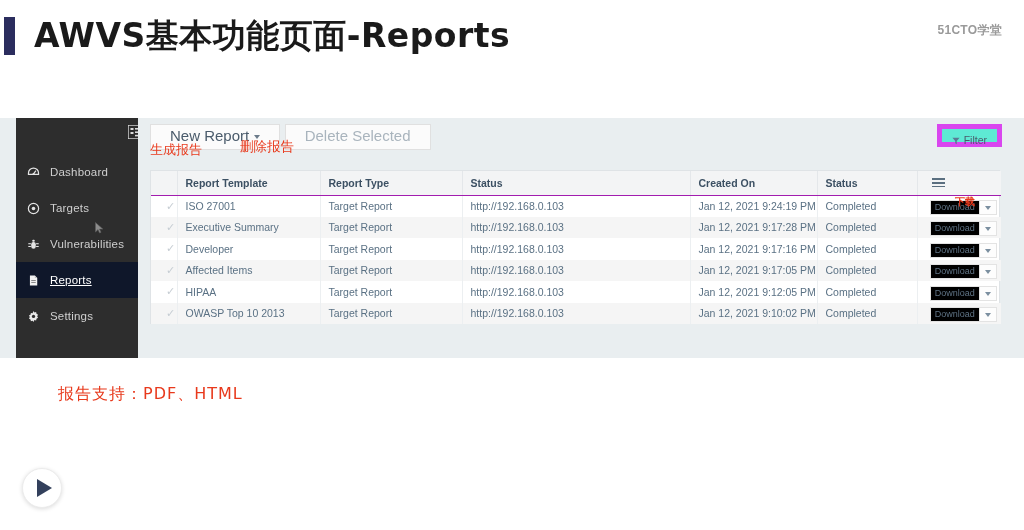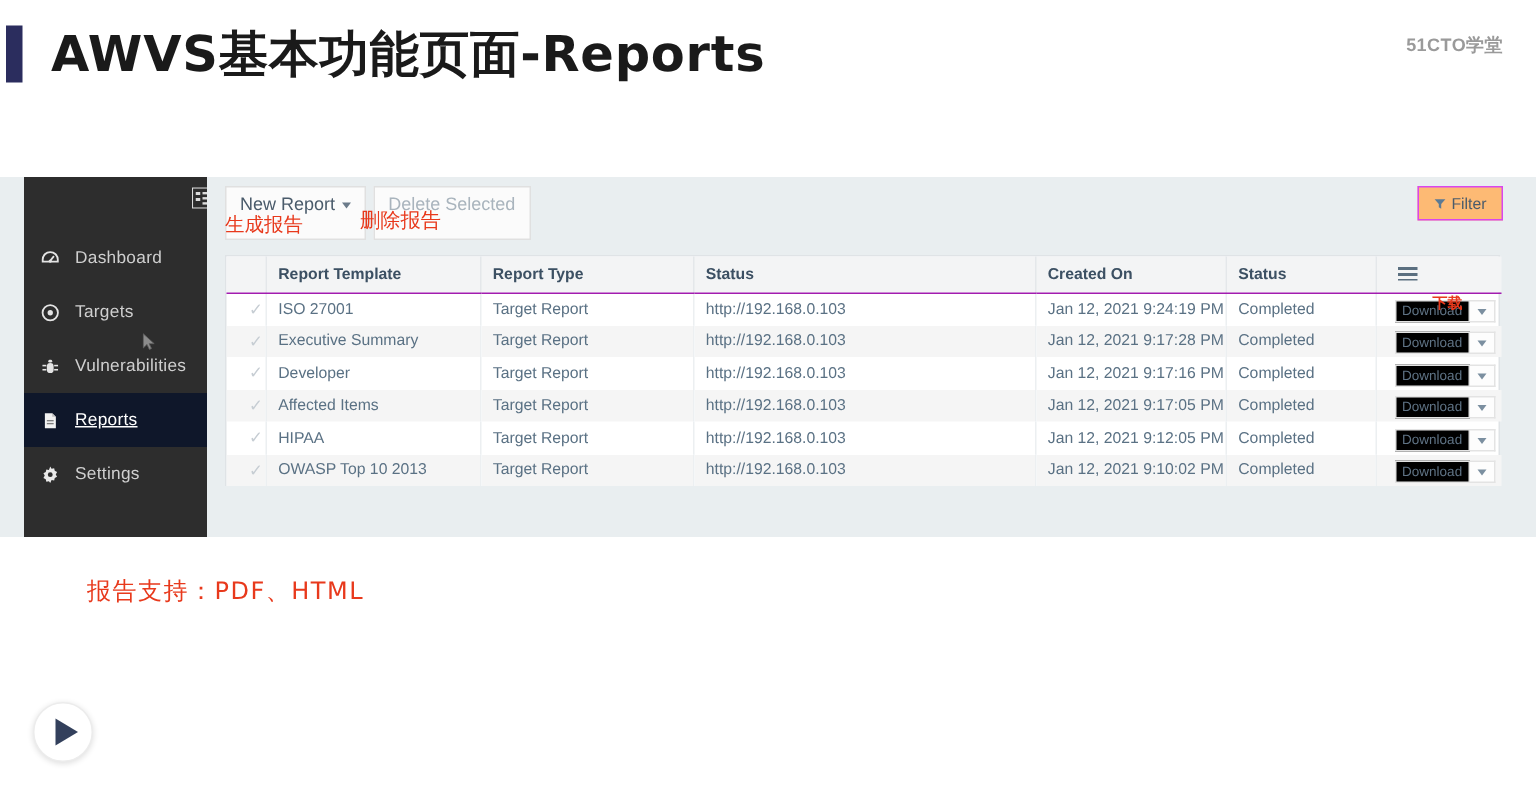--- a/index.html
+++ b/index.html
@@ -66,35 +66,35 @@
 
   
   .content {
     position: absolute; left: 138px; top: 0;
     width: 886px; height: 240px; background: #e9eef0;
   }
 
   
   .toolbar { position: absolute; left: 12px; top: 6px; height: 22px; }
   .btn {
-    display: inline-block; height: 36px; line-height: 22px;
+    display: inline-block; height: 26px; line-height: 22px;
     background: #fbfbfb; border: 1px solid #e0e0e0;
-    font-size: 12px; color: #4a5b6b; padding: 0 9px;
+    font-size: 15px; color: #4a5b6b; padding: 0 19px;
     vertical-align: top; cursor: pointer; white-space: nowrap;
   }
   .btn.disabled { color: #a9b4bd; }
   .btn .caret {
     display: inline-block; margin-left: 5px;
     border-left: 3.5px solid transparent; border-right: 3.5px solid transparent;
     border-top: 4px solid #6b7b8a; vertical-align: middle;
   }
   .btn-filter {
     position: absolute; right: 22px; top: 6px;
-    height: 23px; line-height: 23px; background: #fdba74;
-    border: 1px solid #d946ef; font-size: 10.5px; color: #4a5b6b;
+    height: 23px; line-height: 23px; background: #5eead4;
+    border: 5px solid #d946ef; font-size: 10.5px; color: #4a5b6b;
     padding: 0 10px; cursor: pointer;
   }
   .funnel {
     display: inline-block; width: 8px; height: 8px;
     margin-right: 4px; vertical-align: -1px;
   }
 
   
   .anno {
     position: absolute; color: #e8391c;

